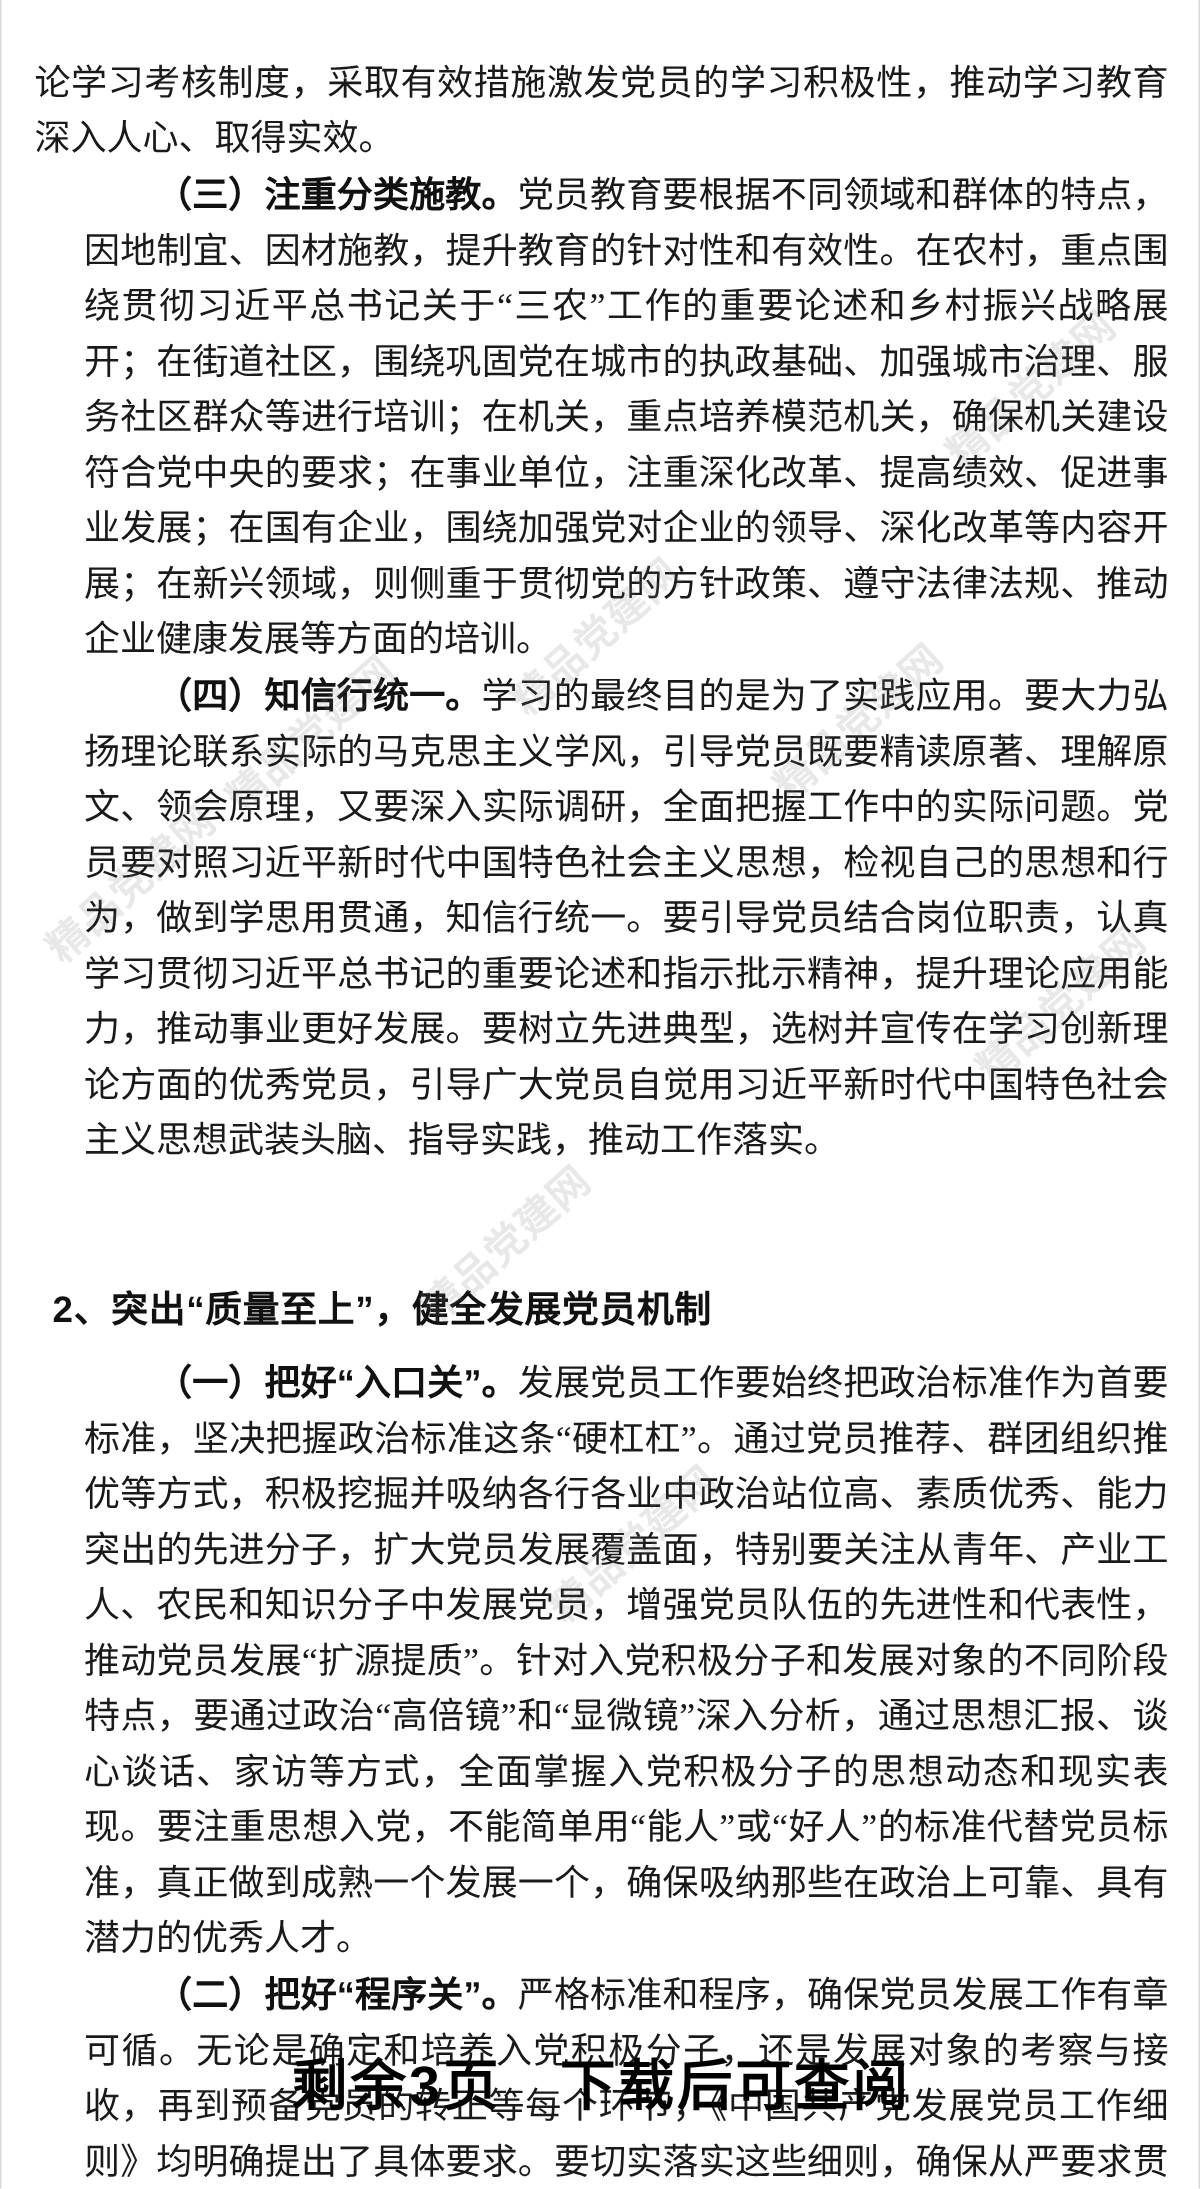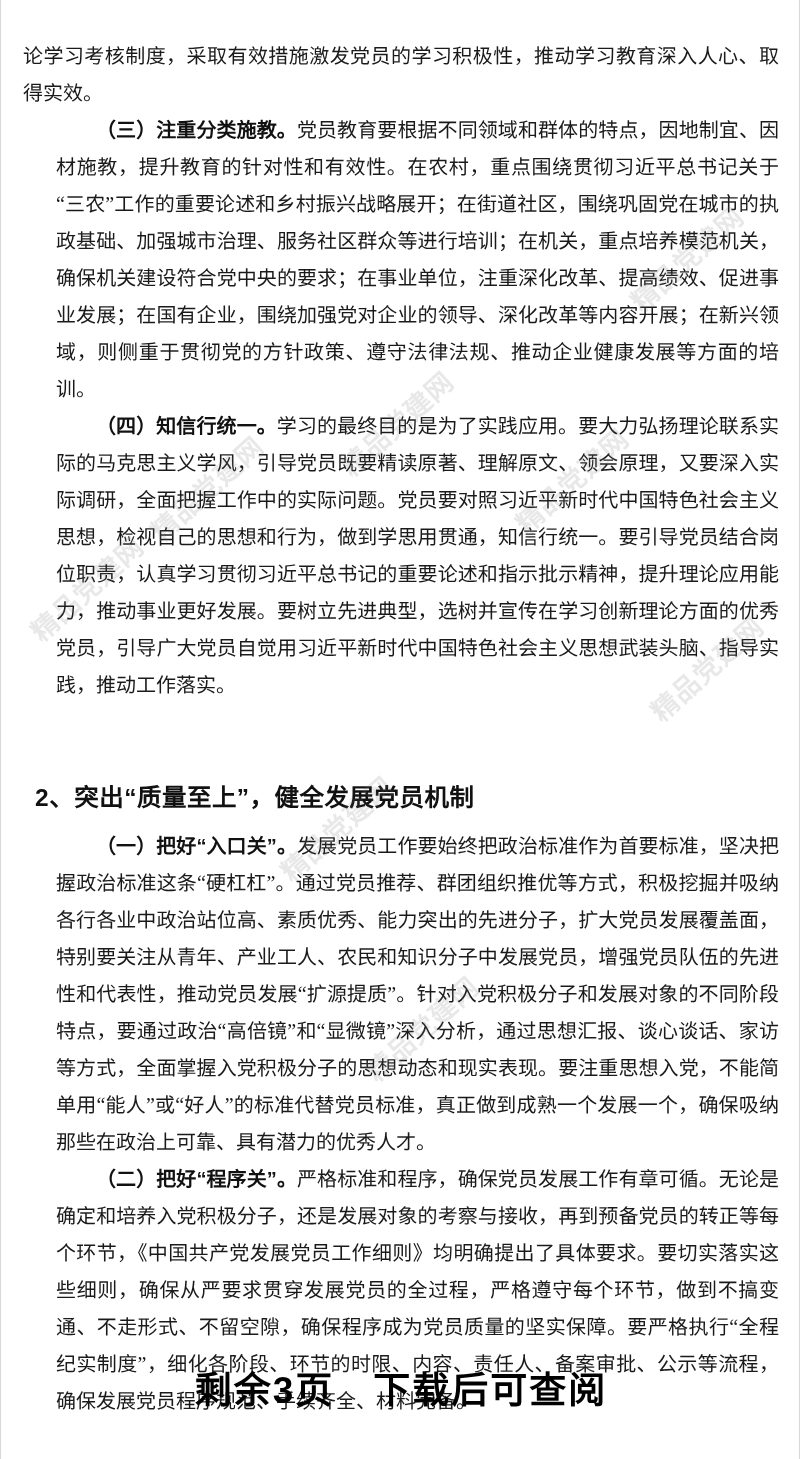--- a/index.html
+++ b/index.html
@@ -20,21 +20,21 @@
     font-family: "Liberation Serif", "DejaVu Serif", serif;
   }
   .doc-body {
     position: absolute;
     left: 22px;
     top: 38px;
     width: 756px;
   }
   p.para {
     margin: 0;
-    font-size: 20px;
+    font-size: 24px;
     line-height: 37px;
     color: #1a1a1a;
     text-align: justify;
     text-justify: inter-ideograph;
     letter-spacing: 0px;
     -webkit-font-smoothing: none;
   }
   p.para.indent {
     text-indent: 2em;
     margin-left: 33px;

